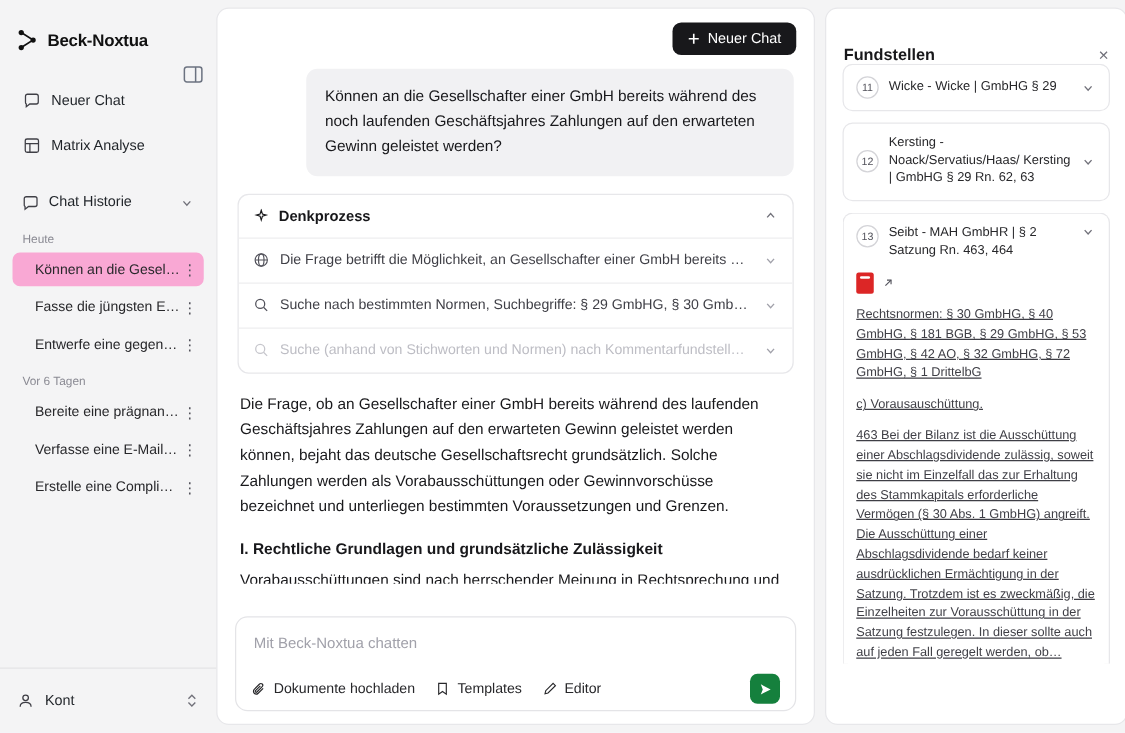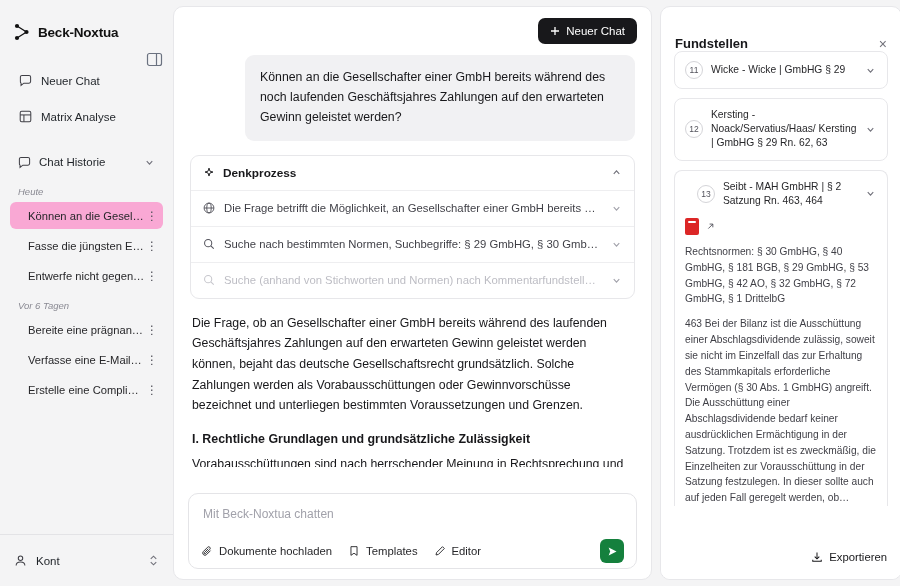--- a/index.html
+++ b/index.html
@@ -79,21 +79,20 @@
     font-size: 11.5px;
     color: #1f2328;
     cursor: pointer;
     border-radius: 6px;
   }
   .section-head .chev { margin-left: auto; color: #71717a; }
   .sub-label {
     font-size: 9.5px;
     color: #8a8a93;
     padding: 8px 0 5px 18px;
-    font-style: italic;
   }
   .hist-item {
     display: flex;
     align-items: center;
     height: 27px;
     margin: 0 10px 3px 10px;
     padding: 0 4px 0 18px;
     border-radius: 6px;
     font-size: 11.2px;
     color: #27272a;
@@ -329,21 +328,21 @@
     flex: 0 0 18px;
   }
   .src-label {
     font-size: 10.3px;
     color: #27272a;
     line-height: 1.38;
     flex: 1;
   }
   .src-chev { color: #71717a; flex: 0 0 12px; }
   .src-item.open { display: block; padding: 9px 10px 0 10px; border-bottom: none; border-radius: 8px 8px 0 0; margin-bottom:0;}
-  .src-open-head { display: flex; align-items: center; gap: 8px; margin-left: 12px; }
+  .src-open-head { display: flex; align-items: flex-start; gap: 8px; }
   .doc-pill {
     display: flex;
     align-items: center;
     gap: 7px;
     margin: 10px 0 9px 0;
     font-size: 10.3px;
     color: #27272a;
   }
   .book-ic {
     width: 14px; height: 17px;
@@ -354,20 +353,21 @@
   }
   .book-ic:after {
     content:"";
     position:absolute; left:3px; top:3px;
     width:8px; height:2px; background:#fff; border-radius:1px;
   }
   .src-text {
     font-size: 10.2px;
     line-height: 1.55;
     color: #3f3f46;
+    text-decoration: underline;
   }
   .src-text p { margin: 0 0 9px 0; }
   .src-footer {
     position: absolute;
     bottom: 0; left: 0; right: 0;
     height: 44px;
     display: flex;
     align-items: center;
     justify-content: flex-end;
     padding: 0 14px;
@@ -446,21 +446,21 @@
     <div class="sub-label">Heute</div>
     <div class="hist-item active">
       <span class="txt">Können an die Gesell…</span>
       <span class="dots">⋮</span>
     </div>
     <div class="hist-item">
       <span class="txt">Fasse die jüngsten E…</span>
       <span class="dots">⋮</span>
     </div>
     <div class="hist-item">
-      <span class="txt">Entwerfe nicht gegen…</span>
+      <span class="txt">Entwerfe eine gegen…</span>
       <span class="dots">⋮</span>
     </div>
 
     <div class="sub-label">Vor 6 Tagen</div>
     <div class="hist-item">
       <span class="txt">Bereite eine prägnan…</span>
       <span class="dots">⋮</span>
     </div>
     <div class="hist-item">
       <span class="txt">Verfasse eine E-Mail…</span>
@@ -656,33 +656,22 @@
           <span class="book-ic"></span>
           <span>
             <svg width="9" height="9" viewBox="0 0 10 10">
                 <path d="M7.6 2.3L2.6 7.3" stroke="#52525b" stroke-width="1" fill="none"></path>
                 <path d="M4 2.3h3.6v3.6" stroke="#52525b" stroke-width="1" fill="none"></path>
               </svg>
           </span>
         </div>
         <div class="src-text">
           <p>Rechtsnormen: § 30 GmbHG, § 40 GmbHG, § 181 BGB, § 29 GmbHG, § 53 GmbHG, § 42 AO, § 32 GmbHG, § 72 GmbHG, § 1 DrittelbG</p>
+          <p>c) Vorausauschüttung.</p>
           <p>463 Bei der Bilanz ist die Ausschüttung einer Abschlagsdividende zulässig, soweit sie nicht im Einzelfall das zur Erhaltung des Stammkapitals erforderliche Vermögen (§ 30 Abs. 1 GmbHG) angreift. Die Ausschüttung einer Abschlagsdividende bedarf keiner ausdrücklichen Ermächtigung in der Satzung. Trotzdem ist es zweckmäßig, die Einzelheiten zur Vorausschüttung in der Satzung festzulegen. In dieser sollte auch auf jeden Fall geregelt werden, ob…</p>
         </div>
 
       </div>
     </div>
 
-    <div class="src-footer">
-      <span class="export-btn">
-        <span>
-          <svg width="12" height="12" viewBox="0 0 13 13">
-              <path d="M6.5 1.6v6.4" stroke="#18181b" stroke-width="1.1" fill="none"></path>
-              <path d="M4 6l2.5 2.5L9 6" stroke="#18181b" stroke-width="1.1" fill="none"></path>
-              <path d="M1.9 9.6v1.5h9.2V9.6" stroke="#18181b" stroke-width="1.1" fill="none"></path>
-            </svg>
-        </span>
-        <span>Exportieren</span>
-      </span>
-    </div>
   </div>
 
 </div>
 
 </body></html>

